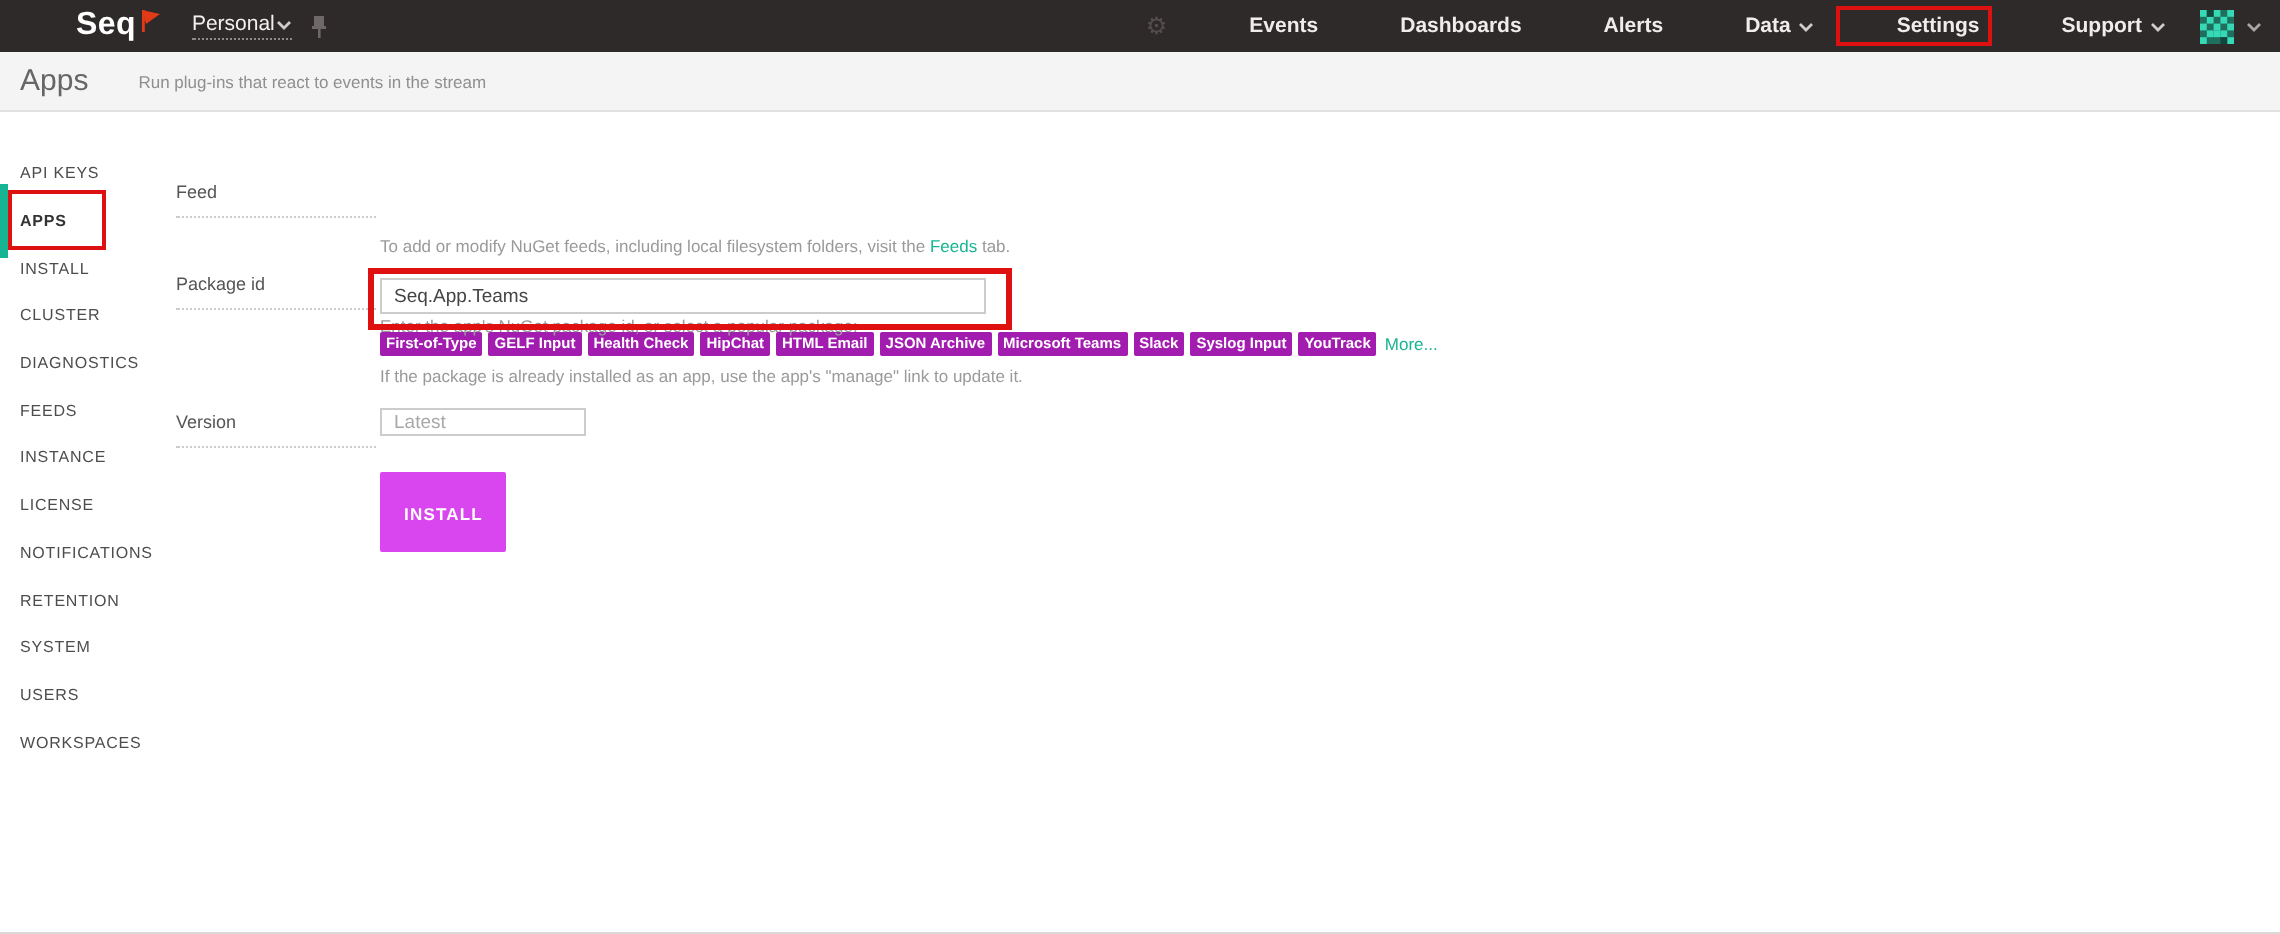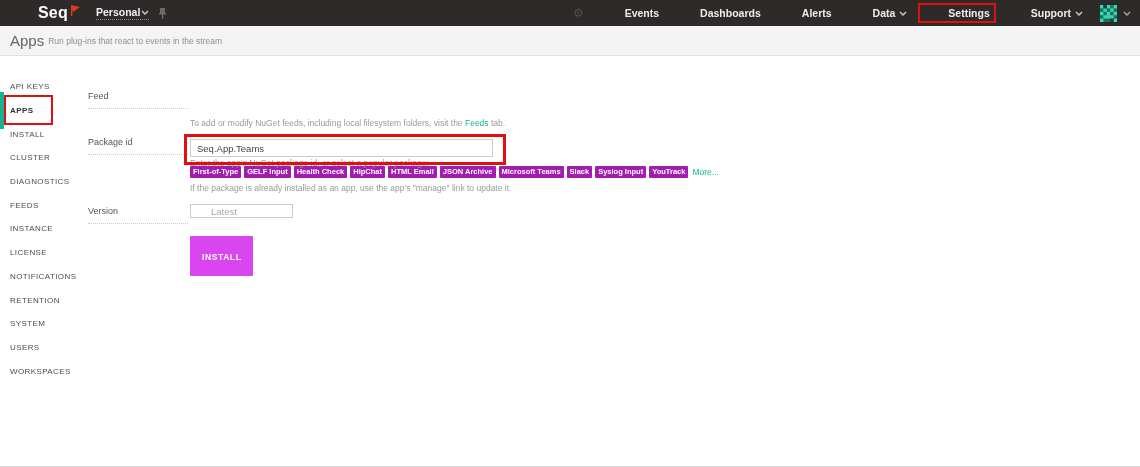--- a/index.html
+++ b/index.html
@@ -11,42 +11,42 @@
   }
 
   
   .navbar {
     position:absolute; top:0; left:0; width:1140px; height:26px;
     background:#2f2a2a; display:flex; align-items:center;
   }
   .logo { margin-left:38px; color:#fff; font-size:16px; font-weight:bold; letter-spacing:.2px; display:flex; align-items:flex-start; cursor:pointer; }
   .logo-flag { margin-left:2px; margin-top:1px; }
   .workspace { margin-left:16px; display:flex; align-items:center; gap:1px;
-    color:#f2f0f0; font-size:10.5px; font-weight:bold; border-bottom:1px dotted rgba(255,255,255,.45); padding-bottom:1px; cursor:pointer; }
+    color:#f2f0f0; font-size:10.5px; font-weight:normal; border-bottom:1px dotted rgba(255,255,255,.45); padding-bottom:1px; cursor:pointer; }
   .pin { margin-left:9px; display:flex; align-items:center; cursor:pointer; }
   .nav-right { margin-left:auto; display:flex; align-items:center; gap:17px; padding-right:9px; }
   .nav-item { color:#efecec; font-size:10.5px; font-weight:bold; cursor:pointer; display:flex; align-items:center; gap:4px; white-space:nowrap;padding-left:24px; }
   .gear { color:#544d4d; font-size:12px; cursor:pointer; line-height:1; }
   .nav-settings { position:relative; }
   .nav-settings::after {
     content:""; position:absolute; left:-6px; right:-6px; top:-4px; bottom:-4px;
     border:2px solid #df1010; pointer-events:none;
   }
   .avatar-wrap { display:flex; align-items:center; gap:6px; cursor:pointer; }
   .avatar { width:17px; height:17px; display:block; }
   .chev { display:inline-block; }
 
   
   .pageheader {
     position:absolute; top:26px; left:0; width:1140px; height:30px;
     background:#f4f4f4; border-bottom:1px solid #e2e2e2;
     display:flex; align-items:center;
   }
   .pageheader .title { margin-left:10px; font-size:15px; color:#666; }
-  .pageheader .subtitle { margin-left:4px; font-size:8.5px; color:#8f8f8f; }
+  .pageheader .subtitle { margin-left:25px; font-size:8.5px; color:#8f8f8f; }
 
   
   .sidebar { position:absolute; top:56px; left:0; width:85px; }
   .sidebar ul { list-style:none; padding-top:19px; }
   .sidebar li {
     position:relative; height:23.7px; display:flex; align-items:center;
     padding-left:10px; font-size:8px; letter-spacing:.4px; color:#4d4d4d; cursor:pointer;
     white-space:nowrap;
   }
   .sidebar li.active { font-weight:bold; color:#333; }
@@ -96,21 +96,21 @@
   .tags { position:absolute; left:190px; top:110px; display:flex; align-items:center; gap:3px; white-space:nowrap; }
   .tag {
     background:#a21caf; color:#fff; font-size:7.5px; font-weight:bold;
     padding:2px 3px; cursor:pointer; line-height:1; border-radius:1px;
   }
   .more { font-size:8.5px; margin-left:1px; }
   .note { position:absolute; left:190px; top:127px; }
 
   .version-input {
     position:absolute; left:190px; top:148px; width:103px; height:14px;
-    border:1px solid #ccc; font-size:9.5px; color:#444; padding:0 20px;
+    border:1px solid #ccc; font-size:9.5px; color:#444; padding:0 6px;
     font-family:"Liberation Sans", sans-serif; outline:none;
   }
   .version-input::placeholder { color:#a8a8a8; }
 
   .install-btn {
     position:absolute; left:190px; top:180px; height:40px;
     background:#d946ef; color:#fff; border:none; font-size:8.5px; font-weight:bold;
     letter-spacing:.6px; padding:16px 12px; cursor:pointer; border-radius:1px;
     font-family:"Liberation Sans", sans-serif;
   }

